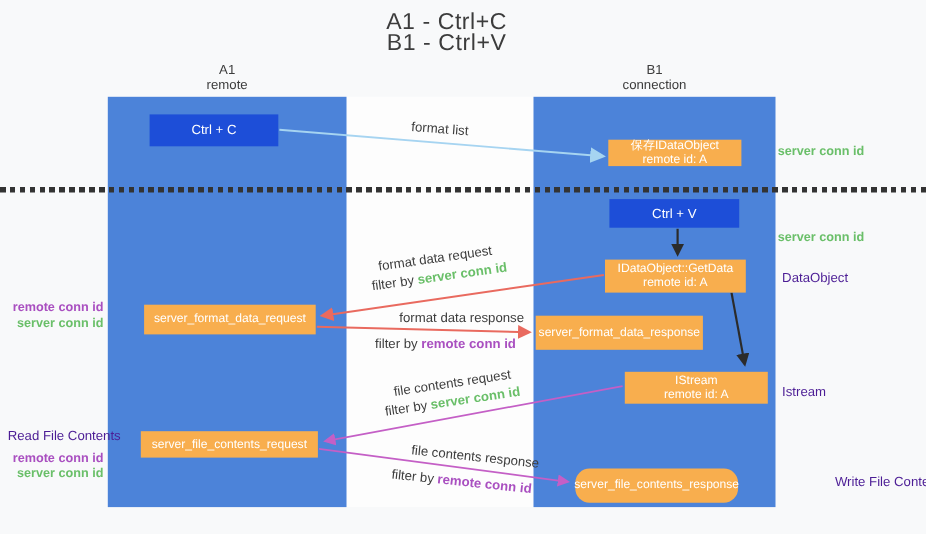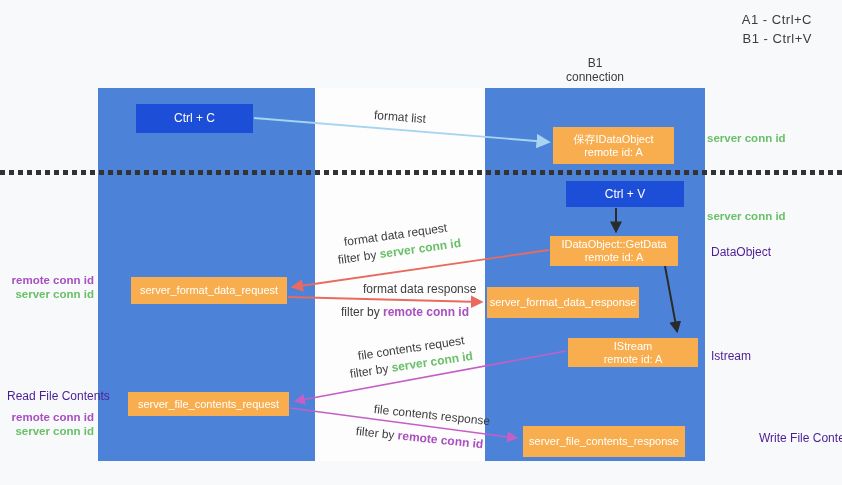--- a/index.html
+++ b/index.html
@@ -2,22 +2,22 @@
 <html><head>
 <meta charset="utf-8">
 <style>
   html,body { margin:0; padding:0; }
   .stage {
     position:relative; width:842px; height:485px;
     background:#f8f9fa; overflow:hidden;
     font-family:"Liberation Sans", sans-serif;
     color:#3d3d3d;
   }
-  .title-block { position:absolute; top:10px; left:0; width:812px; text-align:right;
-    font-size:13px; line-height:19px; color:#3c3c3c; letter-spacing:0.5px; }
+  .title-block { position:absolute; top:10px; left:0; width:812px; text-align:center;
+    font-size:21px; line-height:19px; color:#3c3c3c; letter-spacing:0.5px; }
   .lifeline-header { position:absolute; top:56px; text-align:center;
     font-size:12px; line-height:14px; color:#3c3c3c; }
   .hdr-left { left:98px; width:217px; }
   .hdr-right { left:485px; width:220px; }
   .midgap { position:absolute; left:315px; top:88px; width:170px; height:373px; background:#fdfdfd; }
   .lifeline { position:absolute; top:88px; height:373px; background:#4c83d9; z-index:1; }
   .ll-left { left:98px; width:217px; }
   .ll-right { left:485px; width:220px; }
   .divider { position:absolute; left:0; top:170px; width:842px; height:5px; z-index:5;
     background:repeating-linear-gradient(90deg, #333 0 5px, transparent 5px 9px); }
@@ -39,20 +39,24 @@
 </head>
 <body>
 
 <div class="stage">
 
   <div class="title-block">
     <div>A1 - Ctrl+C</div>
     <div>B1 - Ctrl+V</div>
   </div>
 
+  <div class="lifeline-header hdr-left">
+    <div>A1</div>
+    <div>remote</div>
+  </div>
   <div class="lifeline-header hdr-right">
     <div>B1</div>
     <div>connection</div>
   </div>
 
   <div class="midgap"></div>
   <div class="lifeline ll-left"></div>
   <div class="lifeline ll-right"></div>
 
   <div class="divider"></div>
@@ -78,26 +82,26 @@
     <line x1="288" y1="297" x2="481" y2="302" stroke="#e96a5f" stroke-width="1.8" marker-end="url(#m-red)"></line>
     <line x1="665" y1="266" x2="677" y2="331" stroke="#2b2b2b" stroke-width="2" marker-end="url(#m-blk)"></line>
     <line x1="566" y1="351" x2="296" y2="401" stroke="#c45fc6" stroke-width="1.6" marker-end="url(#m-mag)"></line>
     <line x1="290" y1="408" x2="516" y2="438" stroke="#c45fc6" stroke-width="1.6" marker-end="url(#m-mag)"></line>
   </svg>
 
   <div class="node green" style="left:136px;top:104px;width:117px;height:29px;">
       <span>Ctrl + C</span>
     </div>
 
-  <div class="node orange twoline" style="left:553px;top:127px;width:121px;height:37px;">
+  <div class="node orange twoline" style="left:553px;top:127px;width:121px;height:24px;">
     <span>保存IDataObject</span>
     <span>remote id: A</span>
   </div>
 
-  <div class="node green" style="left:566px;top:181px;width:118px;height:26px;">
+  <div class="node green" style="left:554px;top:181px;width:118px;height:26px;">
       <span>Ctrl + V</span>
     </div>
 
   <div class="node orange twoline" style="left:550px;top:236px;width:128px;height:30px;">
     <span>IDataObject::GetData</span>
     <span>remote id: A</span>
   </div>
 
   <div class="node orange twoline" style="left:487px;top:287px;width:152px;height:31px;">
     <span>server_format_data_response</span>
@@ -109,21 +113,21 @@
 
   <div class="node orange twoline" style="left:568px;top:338px;width:130px;height:29px;">
     <span>IStream</span>
     <span>remote id: A</span>
   </div>
 
   <div class="node orange twoline" style="left:128px;top:392px;width:161px;height:24px;">
     <span>server_file_contents_request</span>
   </div>
 
-  <div class="node orange twoline" style="left:523px;top:426px;width:162px;height:31px;">
+  <div class="node orange twoline" style="left:523px;top:426px;width:148px;height:31px;border-radius:13px;">
     <span>server_file_contents_response</span>
   </div>
 
   <div class="alabel" style="left:374px;top:108px;transform:rotate(4.5deg);">format list</div>
 
   <div class="alabel" style="left:344px;top:235px;transform:rotate(-8deg);">format data request</div>
   <div class="alabel" style="left:338px;top:253px;transform:rotate(-8deg);">
     <span>filter by </span><span class="green-t">server conn id</span>
   </div>
 

